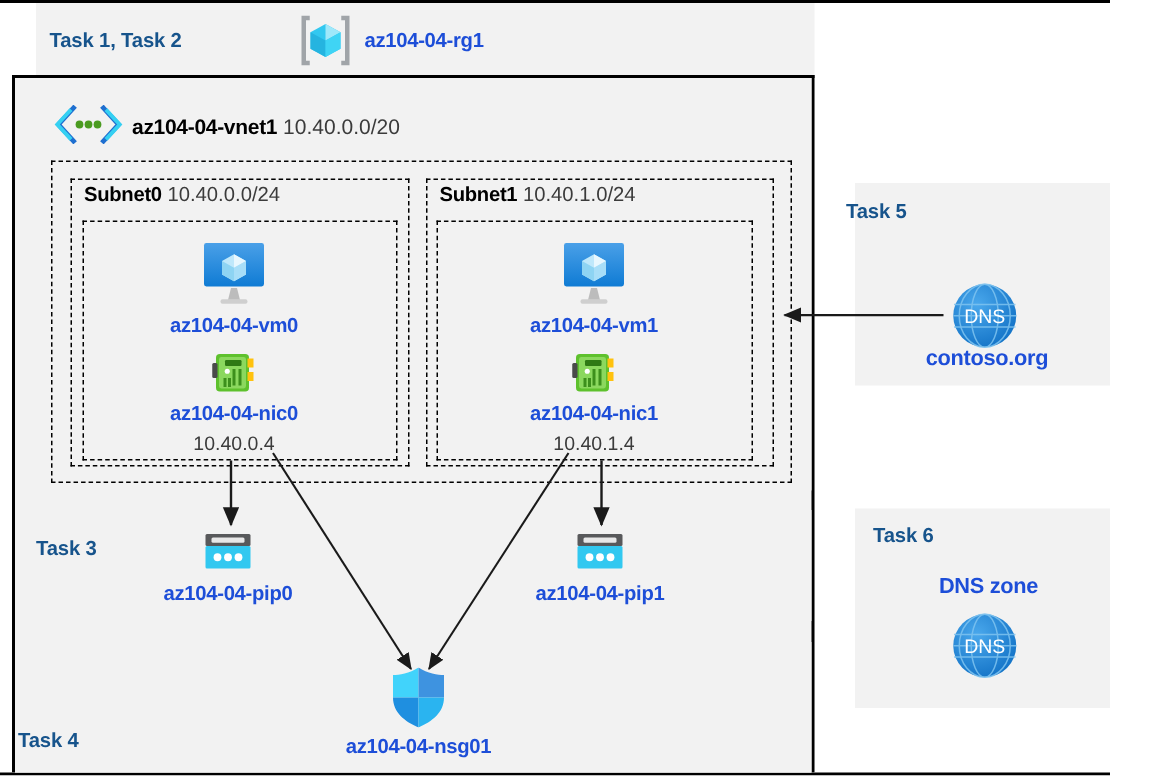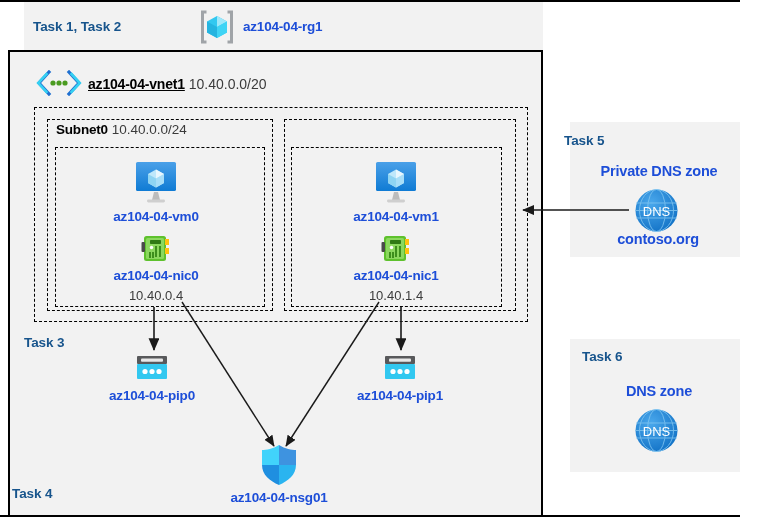--- a/index.html
+++ b/index.html
@@ -70,21 +70,21 @@
     white-space: nowrap;
     text-align: center;
     transform: translateX(-50%);
   }
   .head-line {
     position: absolute;
     white-space: nowrap;
     font-size: 14px;
     color: #000000;
   }
-  .head-line b { font-weight: bold; letter-spacing: -0.2px; text-decoration: underline; }
+  .head-line b { font-weight: bold; letter-spacing: -0.2px; }
   .head-line span.cidr { font-weight: normal; color: #3b3b3b; }
   .subnet-head {
     position: absolute;
     white-space: nowrap;
     font-size: 13.5px;
     color: #000000;
   }
   .subnet-head b { font-weight: bold; letter-spacing: -0.2px; }
   .subnet-head span.cidr { font-weight: normal; color: #3b3b3b; }
 
@@ -188,20 +188,24 @@
       <rect x="18" y="13" width="2" height="11" fill="#3d8f1c"></rect>
       <rect x="8" y="19" width="2" height="6" fill="#3d8f1c"></rect>
       <rect x="11" y="19" width="2" height="6" fill="#3d8f1c"></rect>
     </svg>
   </div>
   <div class="res-name centered" style="left:156px; top:266px;">az104-04-nic0</div>
   <div class="sub-text" style="left:156px; top:286px;">10.40.0.4</div>
 
   <div class="dashed-box" style="left:284px; top:117px; width:232px; height:192px;"></div>
 
+  <div class="subnet-head" style="left:293px; top:120px;">
+    <b>Subnet1</b>
+    <span class="cidr">10.40.1.0/24</span>
+  </div>
 
   <div class="dashed-box" style="left:291px; top:145px; width:211px; height:160px;"></div>
 
   <div class="icon" style="left:373px; top:158px; width:46px; height:44px;">
     <svg width="46" height="44" viewBox="0 0 46 44">
       <defs>
         <linearGradient id="vmg1" x1="0" y1="0" x2="0" y2="1">
           <stop offset="0" stop-color="#4aa0e8"></stop>
             <stop offset="1" stop-color="#0f7bd4"></stop>
         </linearGradient>
@@ -229,21 +233,21 @@
       <rect x="14" y="13" width="2" height="11" fill="#3d8f1c"></rect>
       <rect x="18" y="13" width="2" height="11" fill="#3d8f1c"></rect>
       <rect x="8" y="19" width="2" height="6" fill="#3d8f1c"></rect>
       <rect x="11" y="19" width="2" height="6" fill="#3d8f1c"></rect>
     </svg>
   </div>
   <div class="res-name centered" style="left:396px; top:266px;">az104-04-nic1</div>
   <div class="sub-text" style="left:396px; top:286px;">10.40.1.4</div>
 
   <div class="panel" style="left:10px; top:338px; width:531px; height:74px;"></div>
-  <div class="task-label" style="left:24px; top:333px;">Task 3</div>
+  <div class="task-label" style="left:24px; top:356px;">Task 3</div>
 
   <div class="icon" style="left:134px; top:352px; width:36px; height:30px;">
     <svg width="36" height="30" viewBox="0 0 36 30">
       <rect x="3" y="2" width="30" height="8" rx="1" fill="#58595b"></rect>
       <rect x="7" y="4.4" width="22" height="3.4" rx="1" fill="#e8e8e8"></rect>
       <rect x="3" y="10" width="30" height="15" rx="1" fill="#32c8f0"></rect>
       <circle cx="11" cy="17.5" r="2.6" fill="#ffffff"></circle>
       <circle cx="18" cy="17.5" r="2.6" fill="#ffffff"></circle>
       <circle cx="25" cy="17.5" r="2.6" fill="#ffffff"></circle>
     </svg>
@@ -277,21 +281,20 @@
         <rect x="20" y="0" width="20" height="22" fill="#3e93e0"></rect>
         <rect x="0" y="22" width="20" height="22" fill="#1f8fe0"></rect>
         <rect x="20" y="22" width="20" height="22" fill="#2ab4f0"></rect>
       </g>
     </svg>
   </div>
   <div class="res-name centered" style="left:279px; top:488px;">az104-04-nsg01</div>
 
   <div class="panel" style="left:570px; top:120px; width:176px; height:135px;"></div>
   <div class="task-label" style="left:564px; top:131px;">Task 5</div>
-  <div class="res-name centered" style="left:659px; top:161px; font-size:14.5px;">Private DNS zone</div>
 
   <div class="icon" style="left:633px; top:185px; width:47px; height:47px;">
     <svg width="47" height="47" viewBox="0 0 47 47">
       <defs>
         <radialGradient id="dnsg5" cx="0.38" cy="0.32" r="0.78">
           <stop offset="0" stop-color="#4aa8ec"></stop>
             <stop offset="1" stop-color="#0f6fc4"></stop>
         </radialGradient>
       </defs>
       <circle cx="23.5" cy="23.5" r="21" fill="url(#dnsg5)"></circle>

